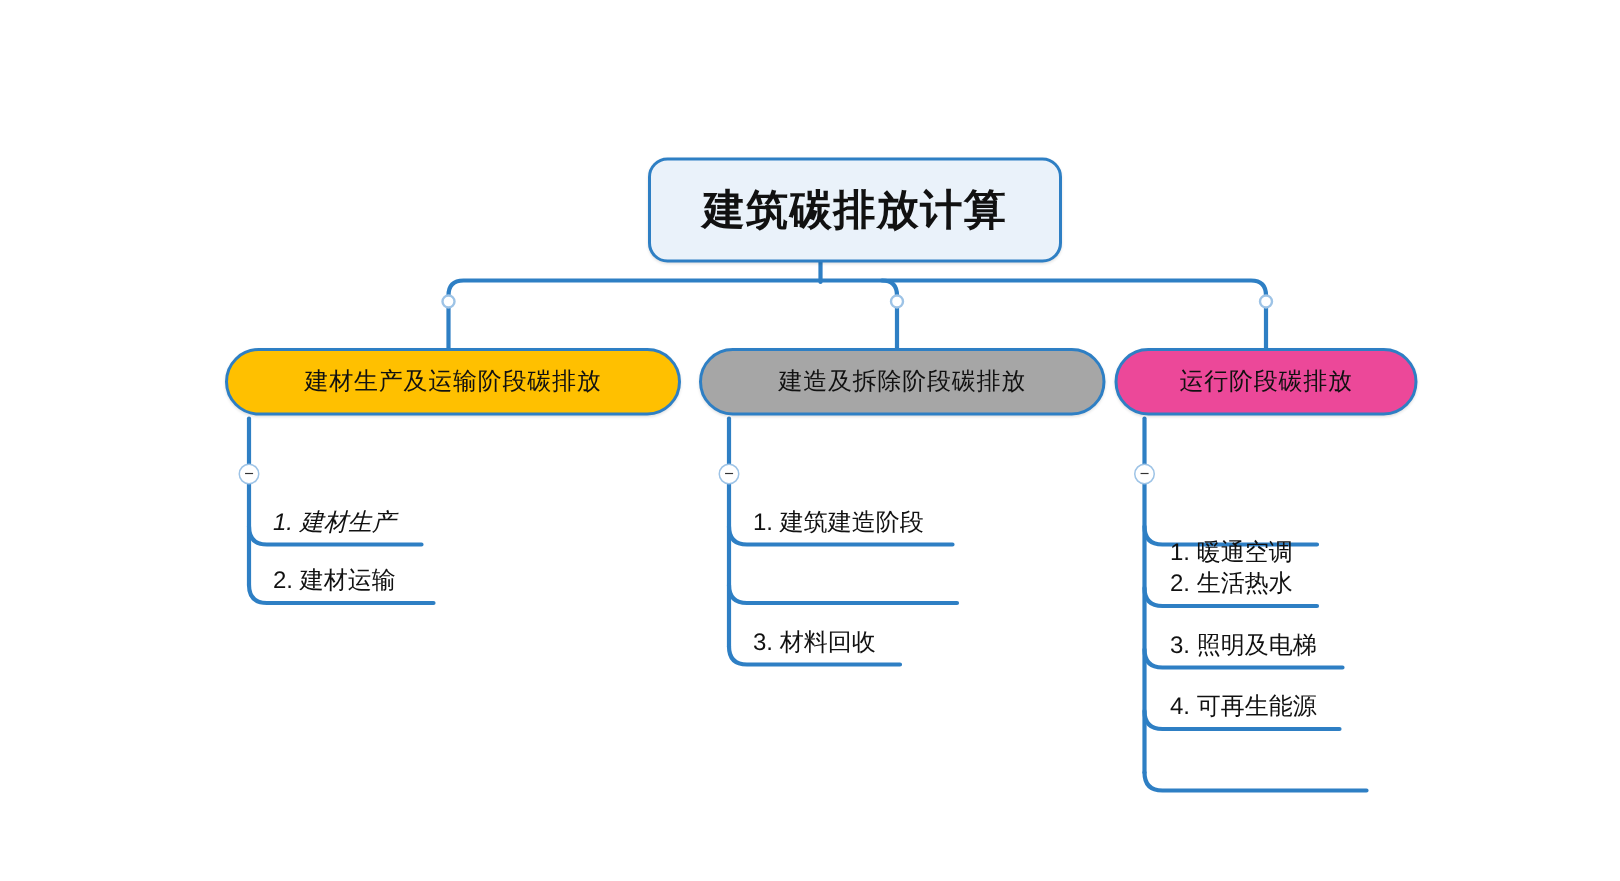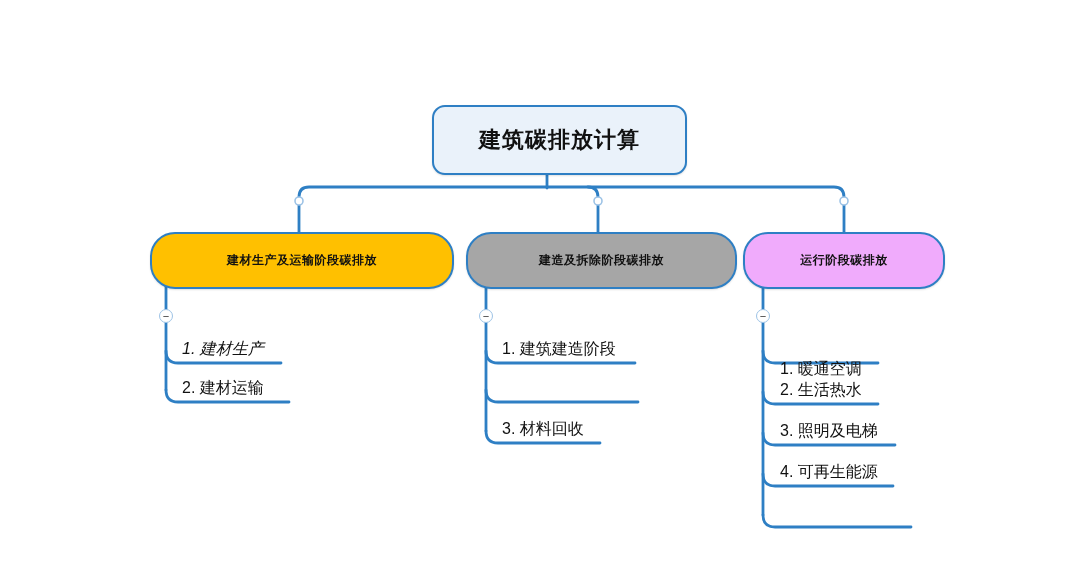--- a/index.html
+++ b/index.html
@@ -19,31 +19,31 @@
   .connectors{position:absolute;left:0;top:0;z-index:1;}
   .node{
     position:absolute;z-index:2;
     display:flex;align-items:center;justify-content:center;
     border:2.5px solid var(--line);
     color:var(--text);
     box-shadow:0 1px 2px rgba(0,0,0,.12);
     cursor:default;
   }
   .root-node{
-    left:432px;top:105px;width:255px;height:70px;
+    left:432px;top:105px;width:276px;height:70px;
     background:#eaf2fa;
     border-radius:13px;
-    font-size:22px;font-weight:700;
+    font-size:28px;font-weight:700;
     letter-spacing:1px;
     align-items:center;
   }
   .branch-node{
-    top:232px;height:57px;
+    top:232px;height:45px;
     border-radius:25px;
-    font-size:12px;font-weight:700;
+    font-size:16px;font-weight:400;
     letter-spacing:0.5px;
   }
   .branch-0{left:150px;width:304px;}
   .branch-1{left:466px;width:271px;}
   .branch-2{left:743px;width:202px;}
   .child{
     position:absolute;z-index:2;
     height:24px;line-height:24px;
     font-size:16px;font-weight:400;
     white-space:nowrap;
@@ -105,21 +105,21 @@
   <div class="node root-node" style="background: rgb(234, 242, 250);">
     <span>建筑碳排放计算</span>
   </div>
 
   <div class="node branch-node branch-0" style="background: rgb(255, 192, 0);">
     <span>建材生产及运输阶段碳排放</span>
   </div>
   <div class="node branch-node branch-1" style="background: rgb(166, 166, 166); align-items: center;">
     <span>建造及拆除阶段碳排放</span>
   </div>
-  <div class="node branch-node branch-2" style="background: #f0abfc;">
+  <div class="node branch-node branch-2" style="background: #ec4899;">
     <span>运行阶段碳排放</span>
   </div>
 
   <button class="collapse-btn" style="left:159px;top:309px;">−</button>
   <button class="collapse-btn" style="left:479px;top:309px;">−</button>
   <button class="collapse-btn" style="left:756px;top:309px;">−</button>
 
   <div class="child" style="left:182px;top:337px;font-style:italic;">1. 建材生产</div>
   <div class="child" style="left:182px;top:376px;">2. 建材运输</div>
 

